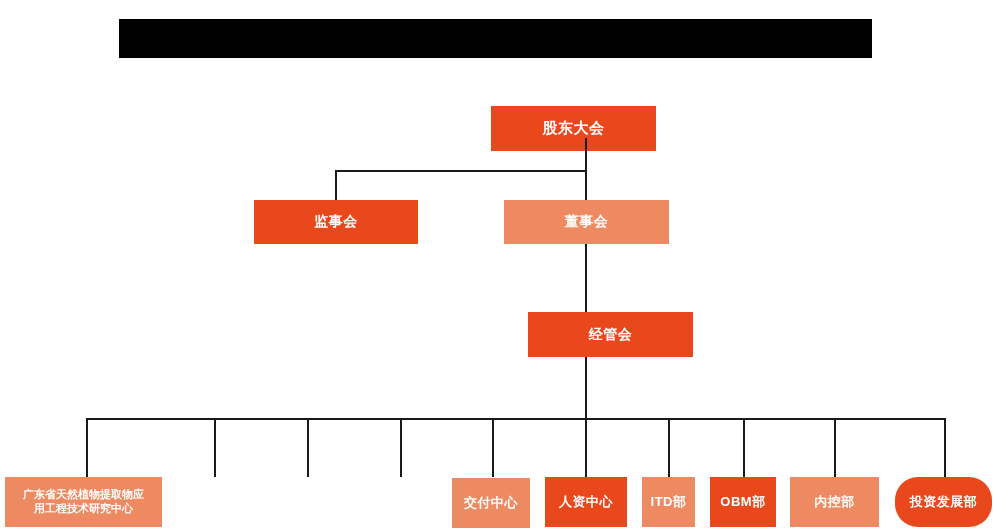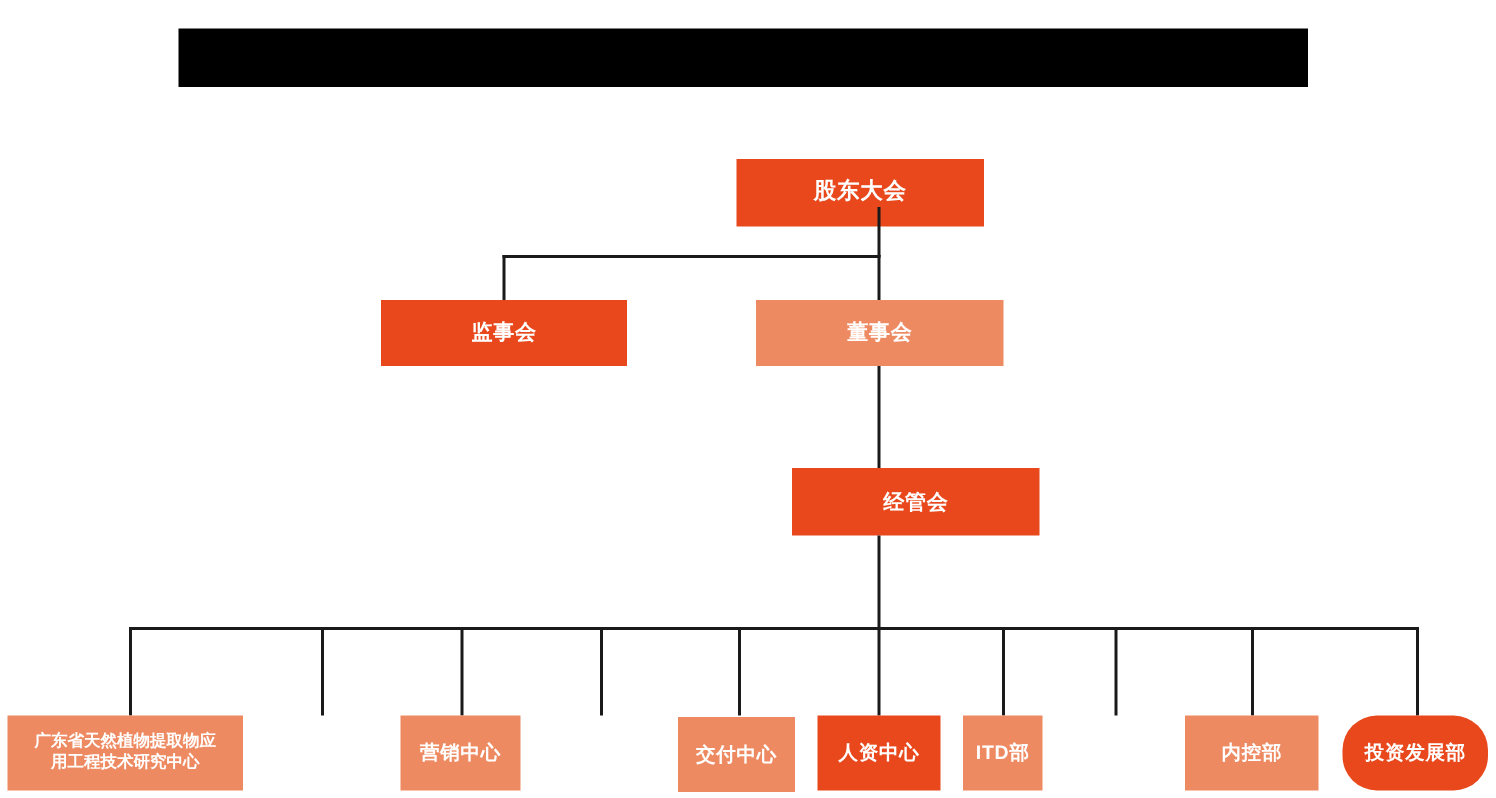--- a/index.html
+++ b/index.html
@@ -86,27 +86,27 @@
   <div class="conn v" style="left:743px; top:418px; width:2px; height:59px;"></div>
   <div class="conn v" style="left:834px; top:418px; width:2px; height:59px;"></div>
   <div class="conn v" style="left:944px; top:418px; width:2px; height:59px;"></div>
 
   <div class="node secondary t-xs" style="left:5px; top:477px; width:157px; height:50px; flex-direction:column;">
     <span>广东省天然植物提取物应</span>
     <span>用工程技术研究中心</span>
   </div>
 
 
-  <div class="node secondary t-sm" style="left:267px; top:477px; width:80px; height:50px;">营销中心</div>
 
 
   <div class="node secondary t-sm" style="left:452px; top:478px; width:78px; height:50px;">交付中心</div>
 
   <div class="node primary t-sm" style="left:545px; top:477px; width:82px; height:50px;">人资中心</div>
 
   <div class="node secondary t-sm" style="left:642px; top:477px; width:53px; height:50px;">ITD部</div>
 
+  <div class="node primary t-sm" style="left:710px; top:477px; width:66px; height:50px;">OBM部</div>
 
   <div class="node secondary t-sm" style="left:790px; top:477px; width:89px; height:50px;">内控部</div>
 
   <div class="node primary t-sm" style="left:895px; top:477px; width:97px; height:50px;border-radius:23px;">投资发展部</div>
 
 </div>
 
 </body></html>

